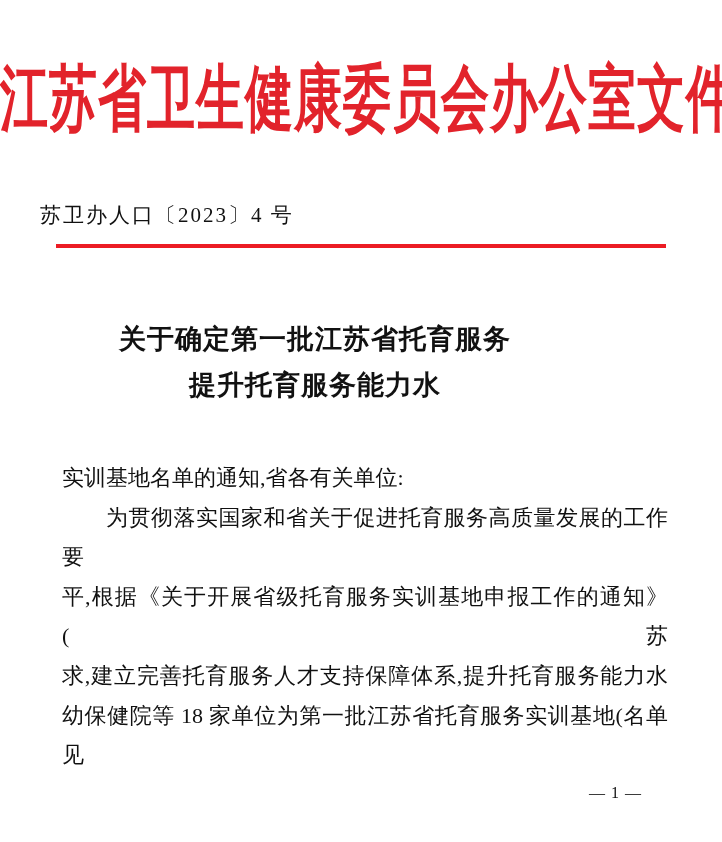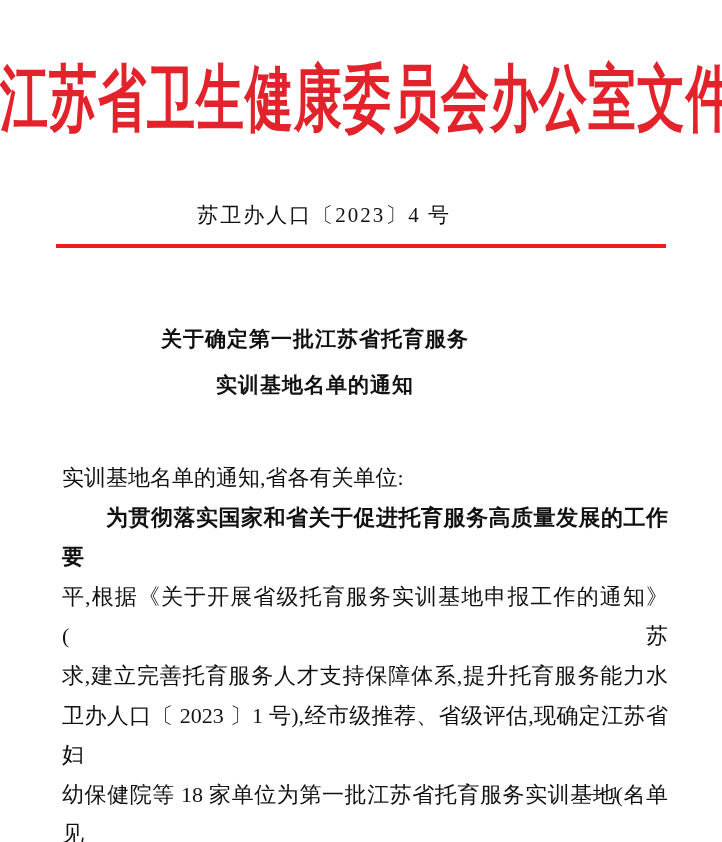--- a/index.html
+++ b/index.html
@@ -40,43 +40,43 @@
     color: var(--header-red, #e2232b);
     transform: scaleY(1.5);
     transform-origin: center top;
   }
   
   .doc-number {
     position: absolute;
     top: 202px;
     left: 0;
     width: 648px;
-    text-align: center;
     font-size: 21px;
     line-height: 27px;
     letter-spacing: 2px;
     color: var(--text-black, #111);
+    padding-left: 40px;
   }
   
   .red-rule {
     position: absolute;
     top: 244px;
     left: 56px;
     width: 610px;
     height: 4px;
     background: var(--rule-red, #ec1c24);
   }
   
   .doc-title {
     position: absolute;
     top: 316px;
     left: 0;
     width: 630px;
     text-align: center;
-    font-size: 21px;
+    font-size: 27px;
     font-weight: bold;
     line-height: 46px;
     letter-spacing: 1px;
     color: var(--text-black, #111);
   }
   
   .body-text {
     position: absolute;
     top: 458px;
     left: 62px;
@@ -84,21 +84,21 @@
     font-size: 22px;
     line-height: 39.6px;
     color: var(--text-black, #111);
   }
   .line { white-space: nowrap; }
   .line.jl {
     white-space: normal;
     text-align: justify;
     text-align-last: justify;
   }
-  .line.ind { text-indent: 2em; font-weight: bold; }
+  .line.ind { text-indent: 2em; }
   
   .page-number {
     position: absolute;
     top: 783px;
     right: 80px;
     font-size: 16px;
     line-height: 20px;
     letter-spacing: 1px;
     color: var(--text-black, #111);
   }
@@ -111,28 +111,27 @@
   <div class="header-wrap">
     <span class="header-text">江苏省卫生健康委员会办公室文件</span>
   </div>
 
   <div class="doc-number">苏卫办人口〔2023〕4 号</div>
 
   <div class="red-rule"></div>
 
   <div class="doc-title">
     <div>关于确定第一批江苏省托育服务</div>
-    <div>实训基地名单的通知</div>
+    <div>提升托育服务能力水</div>
   </div>
 
   <div class="body-text">
     <div class="line">实训基地名单的通知,省各有关单位:</div>
     <div class="line jl ind">为贯彻落实国家和省关于促进托育服务高质量发展的工作要</div>
     <div class="line jl">平,根据《关于开展省级托育服务实训基地申报工作的通知》(苏</div>
     <div class="line jl">求,建立完善托育服务人才支持保障体系,提升托育服务能力水</div>
-    <div class="line jl">卫办人口〔 2023 〕1 号),经市级推荐、省级评估,现确定江苏省妇</div>
     <div class="line jl">幼保健院等 18 家单位为第一批江苏省托育服务实训基地(名单见</div>
 
   </div>
 
   <div class="page-number">— 1 —</div>
 
 </div>
 
 </body></html>

